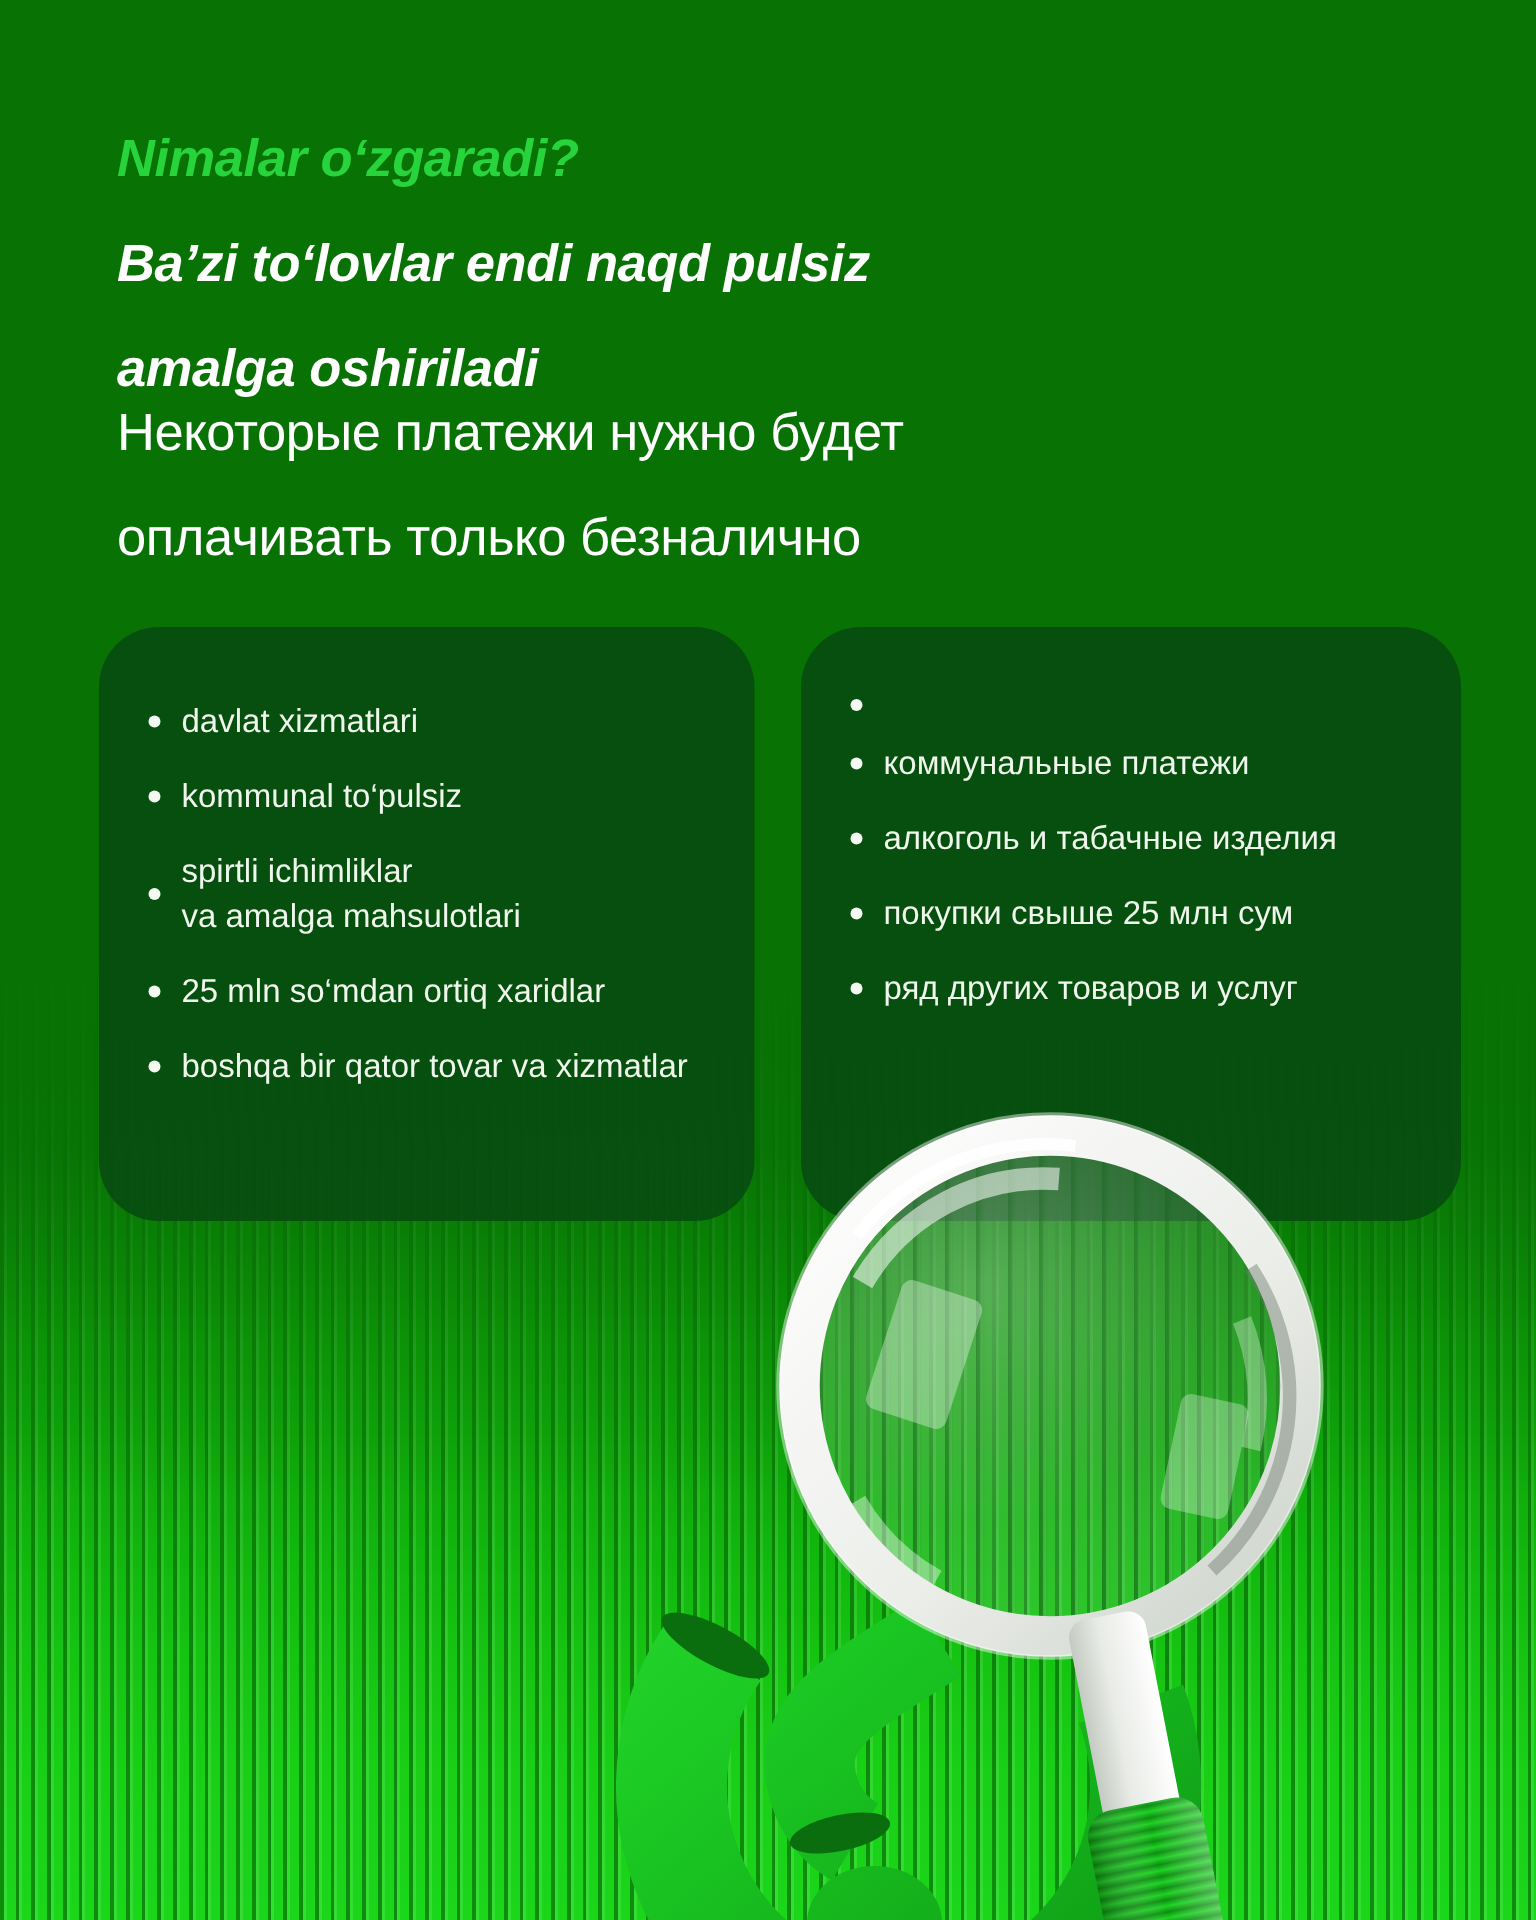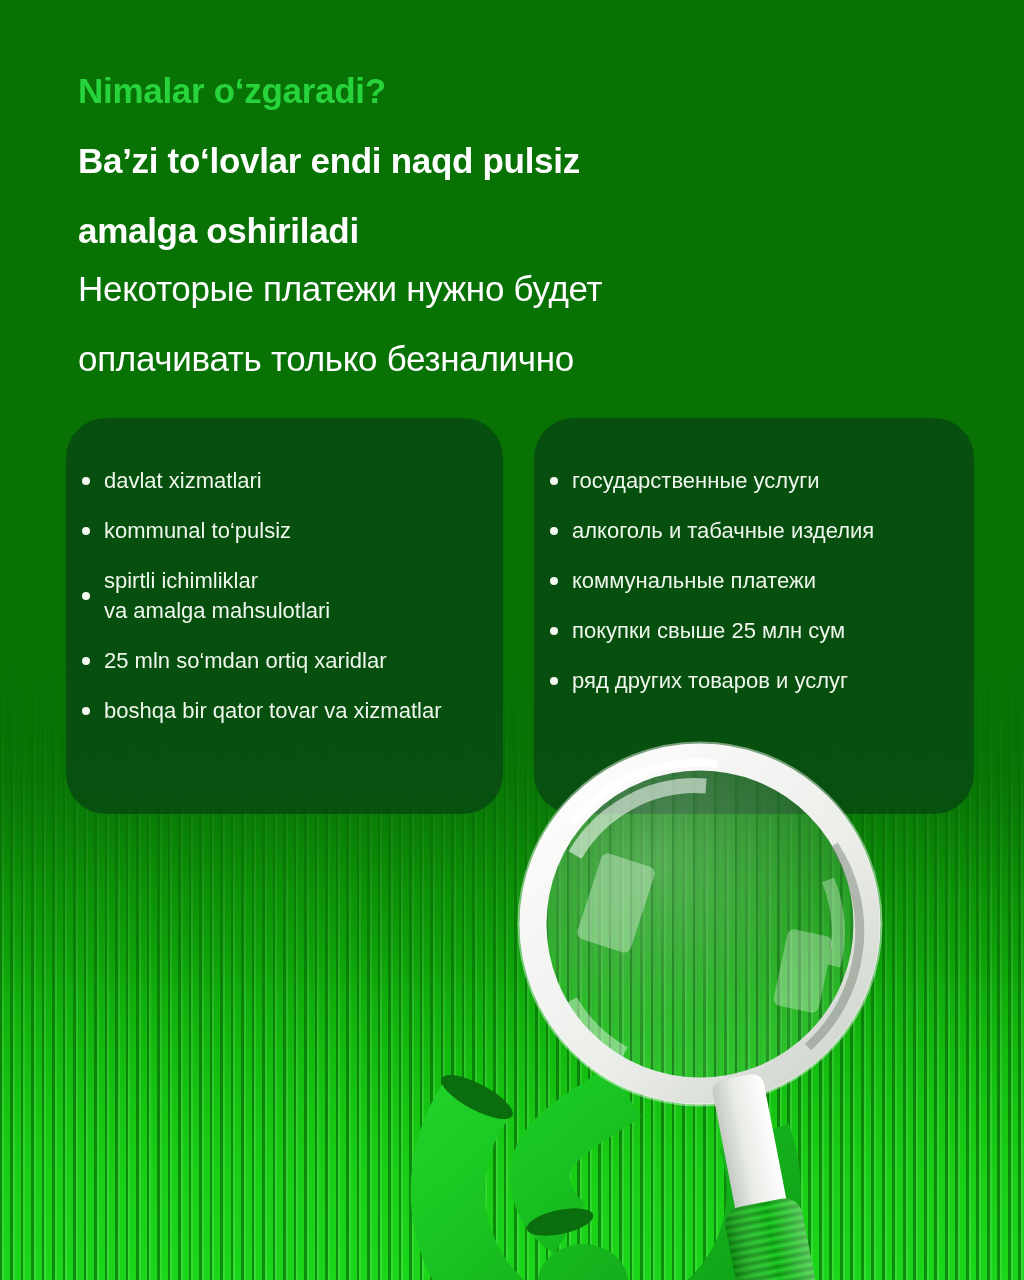--- a/index.html
+++ b/index.html
@@ -19,31 +19,31 @@
   .bg-cover{
     position:absolute;inset:0;
     background:linear-gradient(180deg,
       #087205 0%, #087205 50%,
       rgba(8,114,5,0.85) 60%,
       rgba(11,140,7,0.45) 70%,
       rgba(14,165,10,0.15) 78%,
       rgba(16,180,11,0) 86%);
   }
   .heading{position:absolute;left:78px;font-size:35px;line-height:44px;letter-spacing:-0.3px;}
-  .heading-uz{top:69px;font-weight:700;}
+  .heading-uz{top:84px;font-weight:700;font-style:italic;}
   .heading-ru{top:241px;font-weight:400;}
   .accent{color:#28d43c;}
   .white{color:#ffffff;margin-top:26px;}
   .card{
     position:absolute;top:418px;height:396px;border-radius:40px;
     background:rgba(7,73,18,0.84);
   }
   .card-uz{left:66px;width:437px;}
   .card-ru{left:534px;width:440px;}
-  .card ul{list-style:none;margin:0;padding:48px 26px 0 16px;}
+  .card ul{list-style:none;margin:0;padding:48px 26px 0 33px;}
   .card li{
     display:flex;align-items:center;margin-bottom:20px;
     color:#eff7ec;font-size:22px;line-height:30px;font-weight:400;
   }
   .dot{width:8px;height:8px;border-radius:50%;background:#f4faf2;margin-right:14px;flex:0 0 auto;}
   .ln{display:block;}
   .ln:empty{display:none;}
   .illustration{position:absolute;inset:0;pointer-events:none;}
 </style>
 </head>
@@ -97,34 +97,31 @@
             <span class="ln">boshqa bir qator tovar va xizmatlar</span>
           </span>
       </li>
     </ul>
   </section>
 
   <section class="card card-ru">
     <ul>
       <li>
         <span class="dot"></span>
-        <span class="txt">
-            <span class="ln">государственные услуги</span>
+      </li>
+      <li>
+        <span class="dot"></span>
+        <span class="txt">
+            <span class="ln">коммунальные платежи</span>
           </span>
       </li>
       <li>
         <span class="dot"></span>
         <span class="txt">
             <span class="ln">алкоголь и табачные изделия</span>
-          </span>
-      </li>
-      <li>
-        <span class="dot"></span>
-        <span class="txt">
-            <span class="ln">коммунальные платежи</span>
           </span>
       </li>
       <li>
         <span class="dot"></span>
         <span class="txt">
             <span class="ln">покупки свыше 25 млн сум</span>
           </span>
       </li>
       <li>
         <span class="dot"></span>

